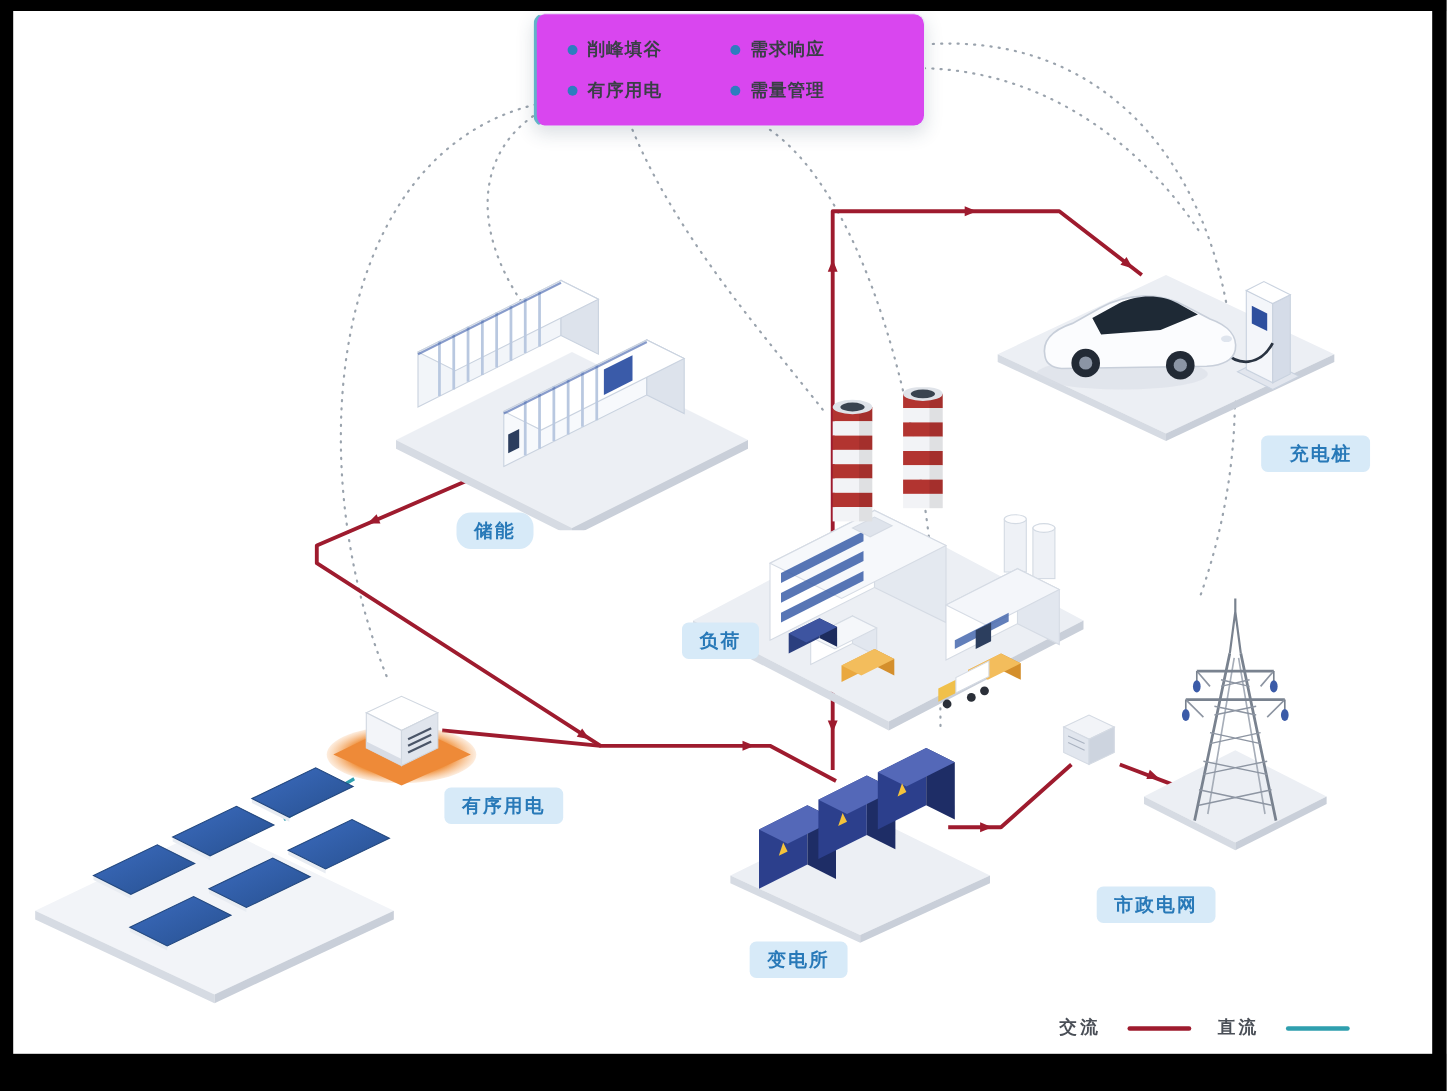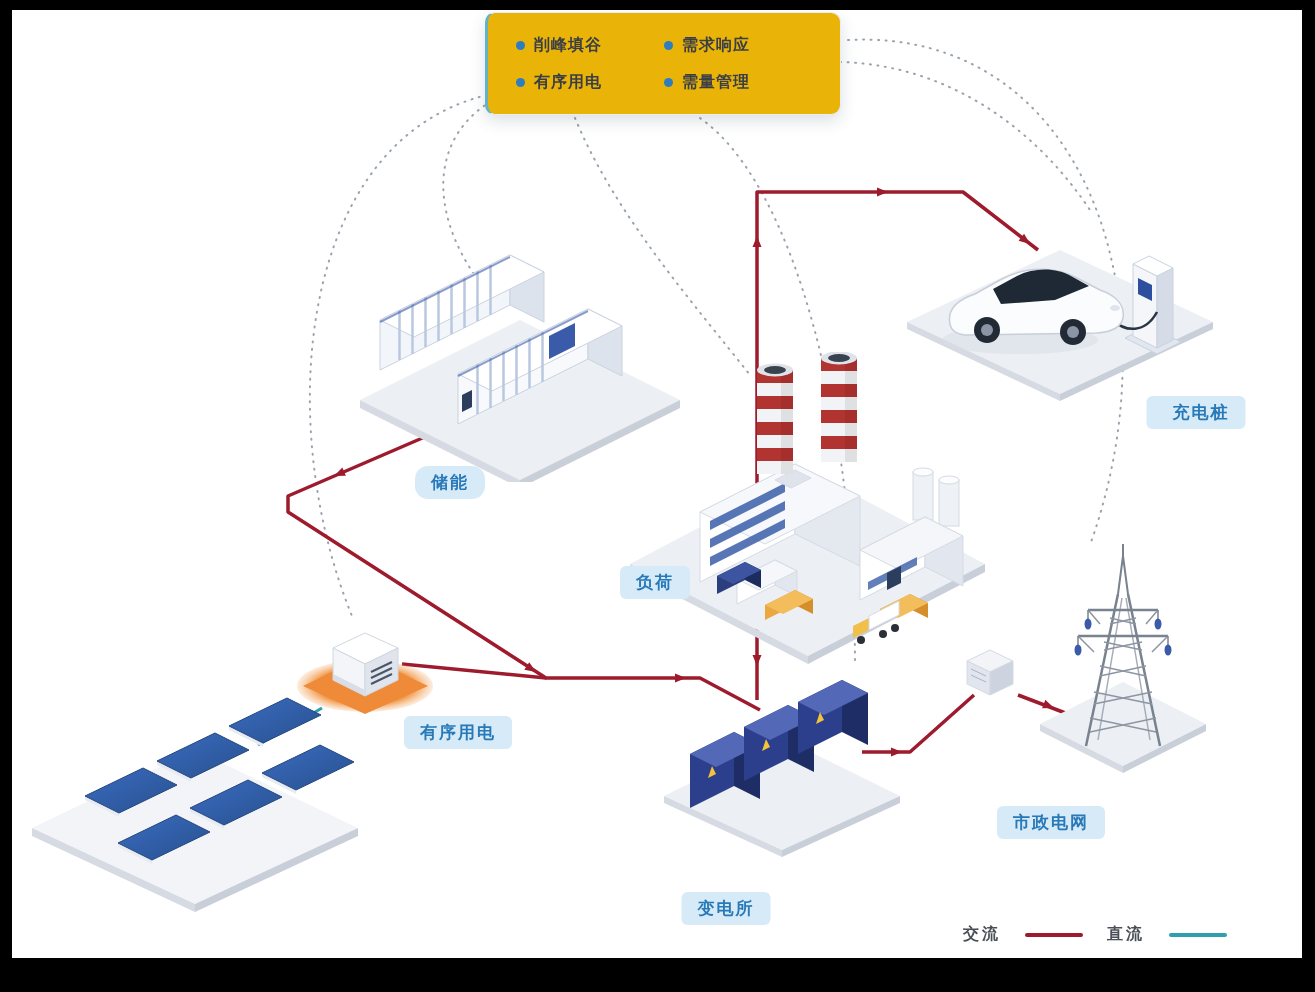--- a/index.html
+++ b/index.html
@@ -11,21 +11,21 @@
   .edge-left{left:0;top:0;bottom:0;width:12px;}
   .edge-right{right:0;top:0;bottom:0;width:13px;}
 
   .layer{position:absolute;left:0;top:0;z-index:1;}
   .illus{position:absolute;z-index:2;}
 
   .node-label{position:absolute;transform:translateX(-50%);background:#d7eaf8;color:#2879b8;
       font-size:17px;font-weight:bold;padding:5px 16px;border-radius:6px;letter-spacing:2px;
       z-index:10;white-space:nowrap;}
 
-  .features-card{position:absolute;left:485px;top:12px;width:356px;height:103px;background:#eab308;
+  .features-card{position:absolute;left:485px;top:12px;width:356px;height:103px;background:#d946ef;
       border:1px solid #e7eef4;border-left:3px solid #62b3c8;border-radius:10px;
       box-shadow:0 6px 16px rgba(40,60,90,.16);display:grid;grid-template-columns:1fr 1fr;
       align-content:center;row-gap:16px;padding:0 28px;box-sizing:border-box;z-index:10;}
   .feature-item{display:flex;align-items:center;gap:9px;font-size:16px;font-weight:bold;color:#3a3f46;letter-spacing:1px;}
   .bullet{width:9px;height:9px;border-radius:50%;background:#2d7dbf;flex:0 0 auto;}
 
   .legend{position:absolute;left:963px;top:924px;display:flex;align-items:center;gap:24px;z-index:40;}
   .legend-label{font-size:16px;color:#4a4f57;font-weight:bold;letter-spacing:3px;}
   .legend-line{width:58px;height:4px;border-radius:2px;}
   .legend-line.ac{background:#9e1b2e;}
@@ -358,21 +358,21 @@
     <div class="feature-item">
       <span class="bullet"></span>
       <span>需量管理</span>
     </div>
   </div>
 
   <div class="node-label" style="left:450px;top:466px;border-radius:13px;">储能</div>
   <div class="node-label" style="left:1196px;top:396px;padding-left:26px;">充电桩</div>
   <div class="node-label" style="left:655px;top:566px;">负荷</div>
   <div class="node-label" style="left:458px;top:716px;">有序用电</div>
-  <div class="node-label" style="left:726px;top:892px;">变电所</div>
+  <div class="node-label" style="left:726px;top:856px;">变电所</div>
   <div class="node-label" style="left:1051px;top:806px;">市政电网</div>
 
   <div class="legend">
     <span class="legend-label">交流</span>
     <span class="legend-line ac"></span>
     <span class="legend-label">直流</span>
     <span class="legend-line dc"></span>
   </div>
 
   <div class="edge edge-top"></div>

